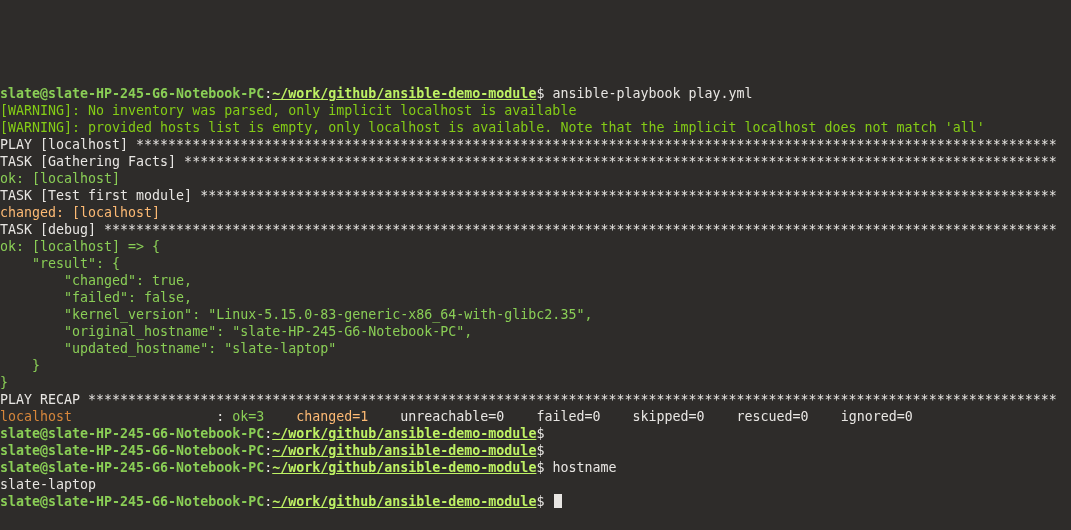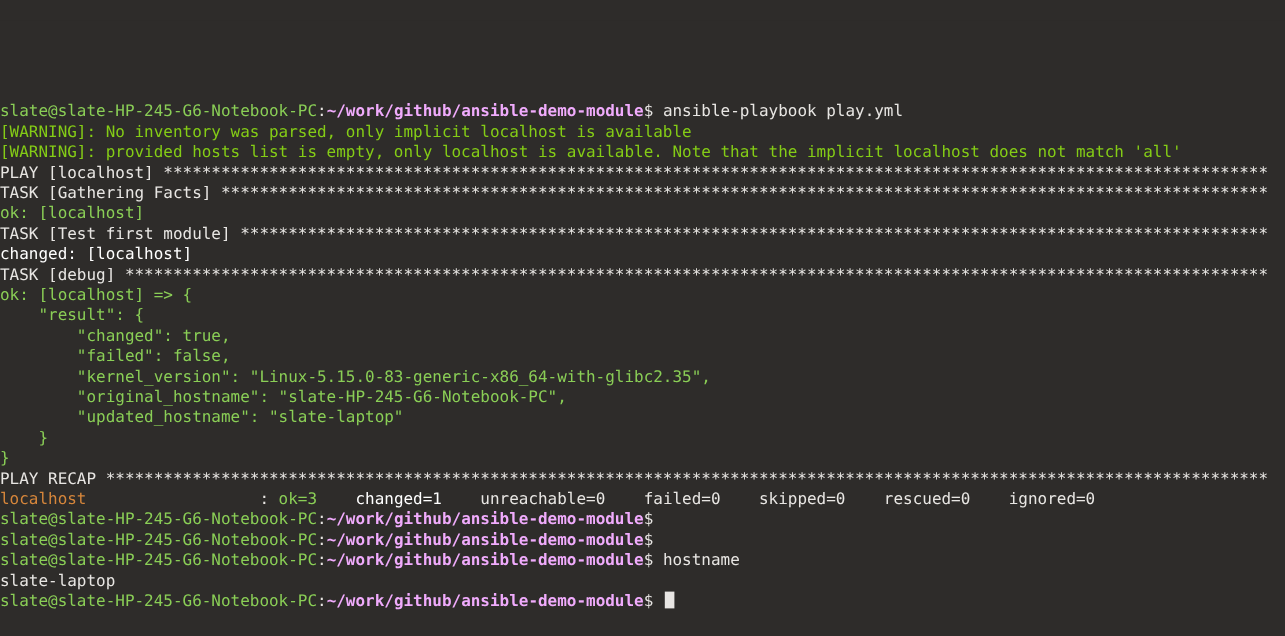--- a/index.html
+++ b/index.html
@@ -8,25 +8,25 @@
     background: #2e2c2a;
     color: #e8e6e3;
     font-family: "DejaVu Sans Mono", "Liberation Mono", Consolas, monospace;
     font-size: 13.3px;
     line-height: 17px;
     white-space: pre;
     width: 1071px;
     height: 530px;
     overflow: hidden;
   }
-  .user  { color: #8ace56; font-weight: normal; } 
-  .path  { color: #f0abfc; font-weight: bold; } 
+  .user  { color: #8ace56; font-weight: bold; } 
+  .path  { color: #bef264; font-weight: bold; text-decoration: underline; } 
   .warn  { color: #84cc16; }                    
   .green { color: #8ace56; text-align: center; }
-  .yellow{ color: #ffffff; }
+  .yellow{ color: #fdba74; }
   .orange{ color: #d6863b; text-align: right; }
   .white { color: #e8e6e3; }
   .cursor{
     display:inline-block;
     width:8px; height:14px;
     background:#e8e6e3;
     vertical-align:-2px;
     margin-left:2px;
   }
   #term { padding:0; }

